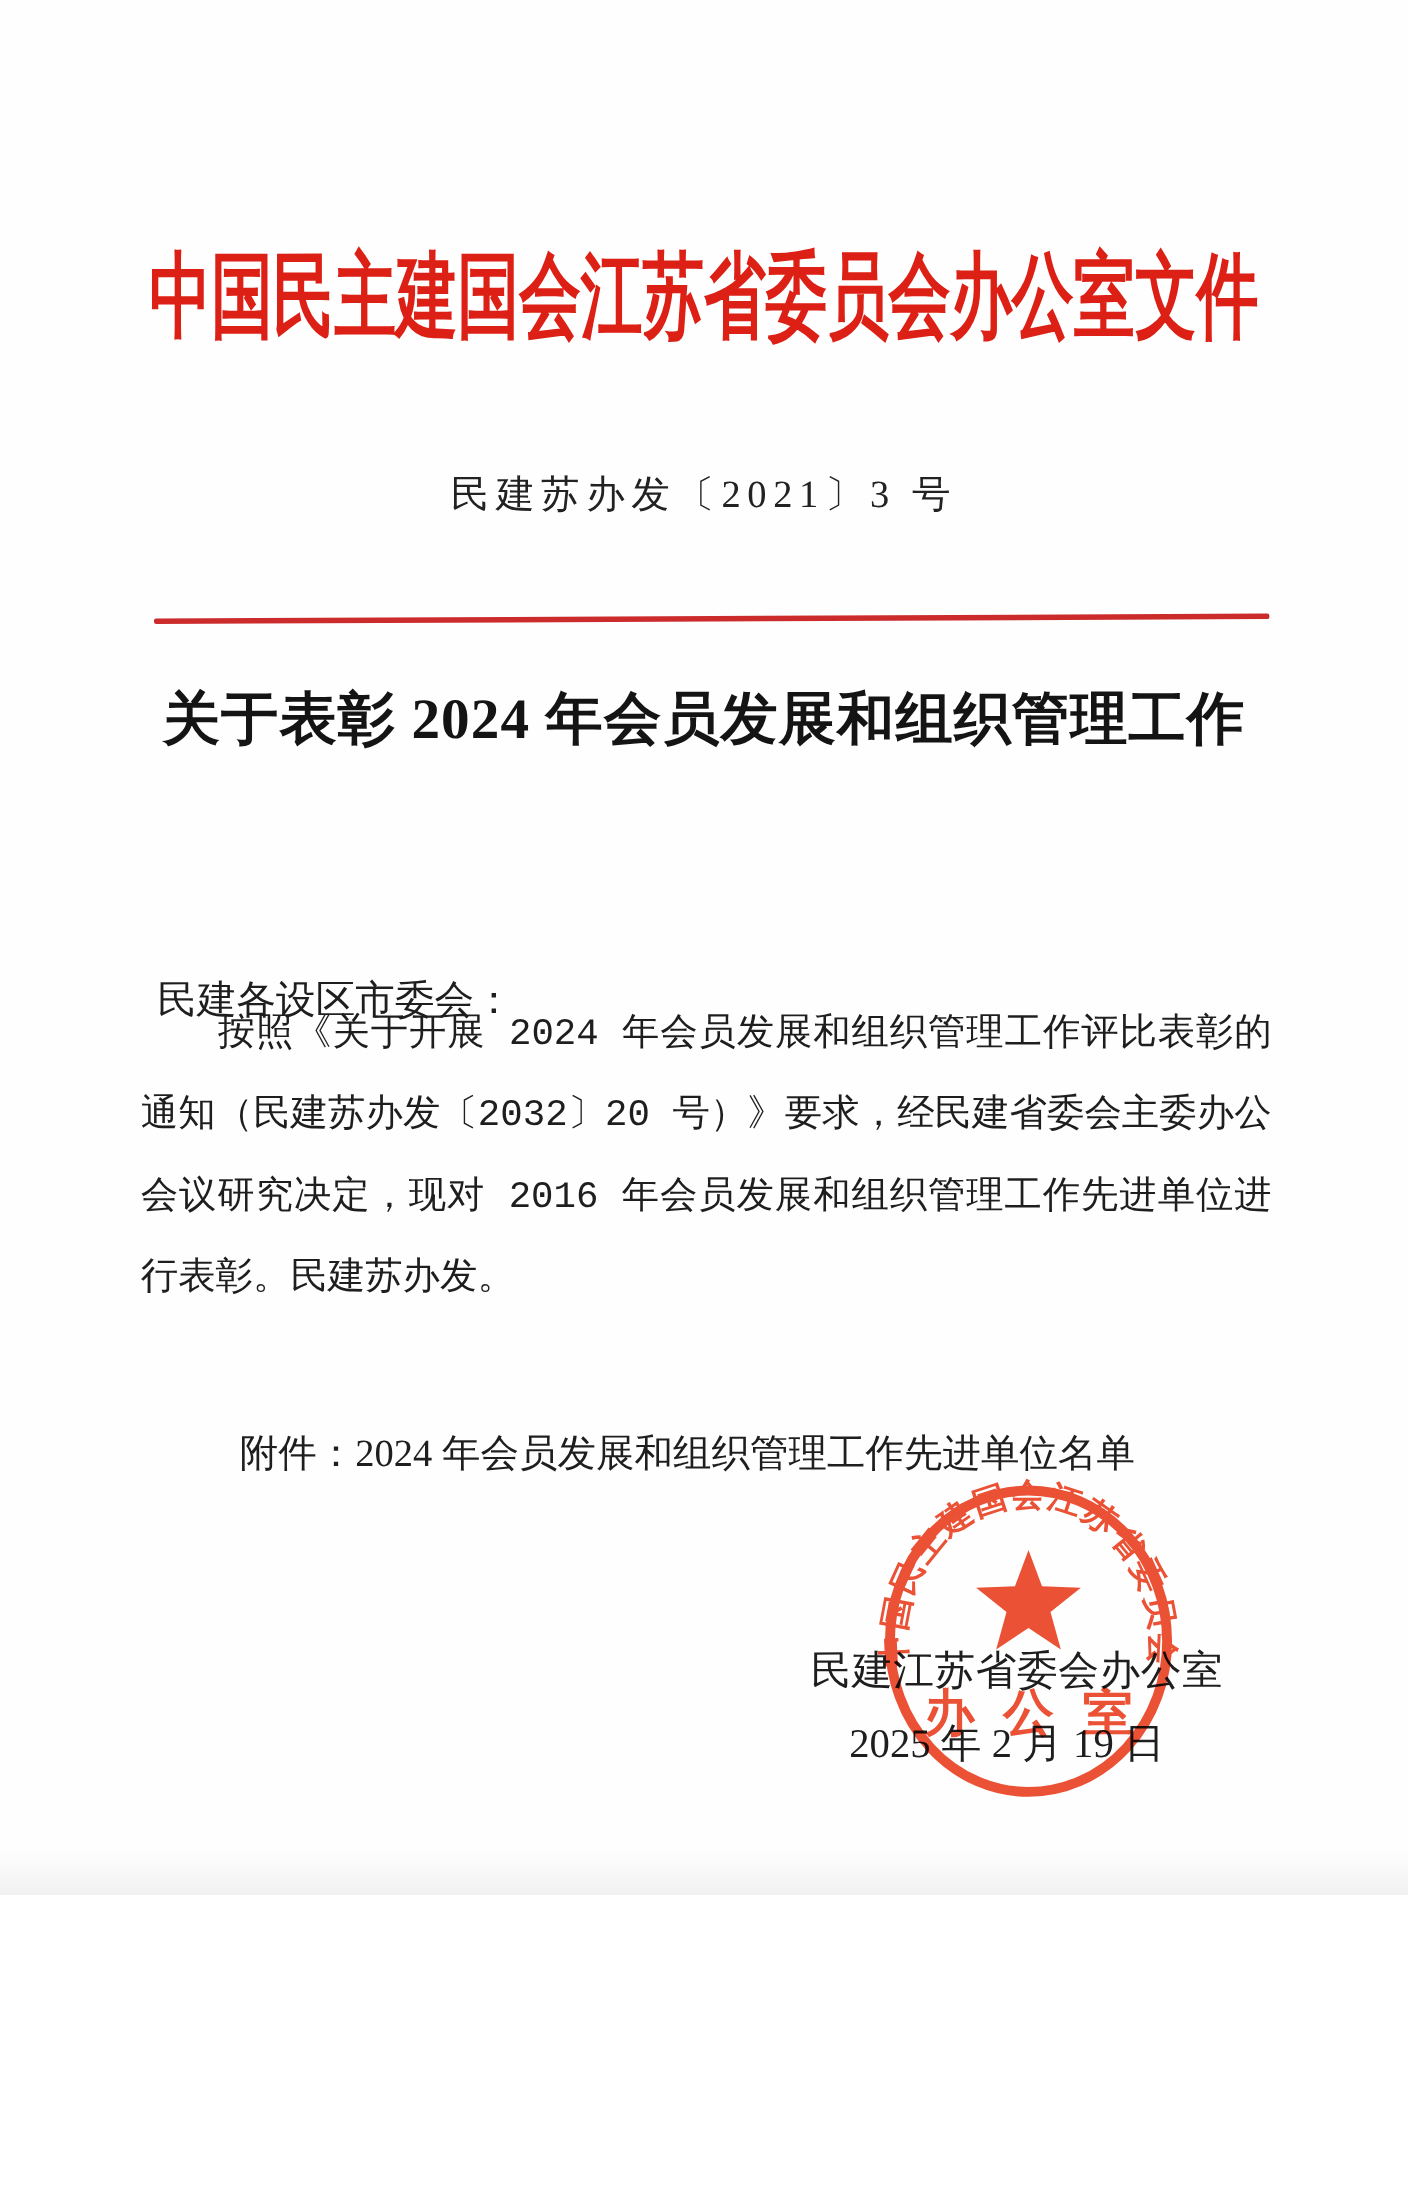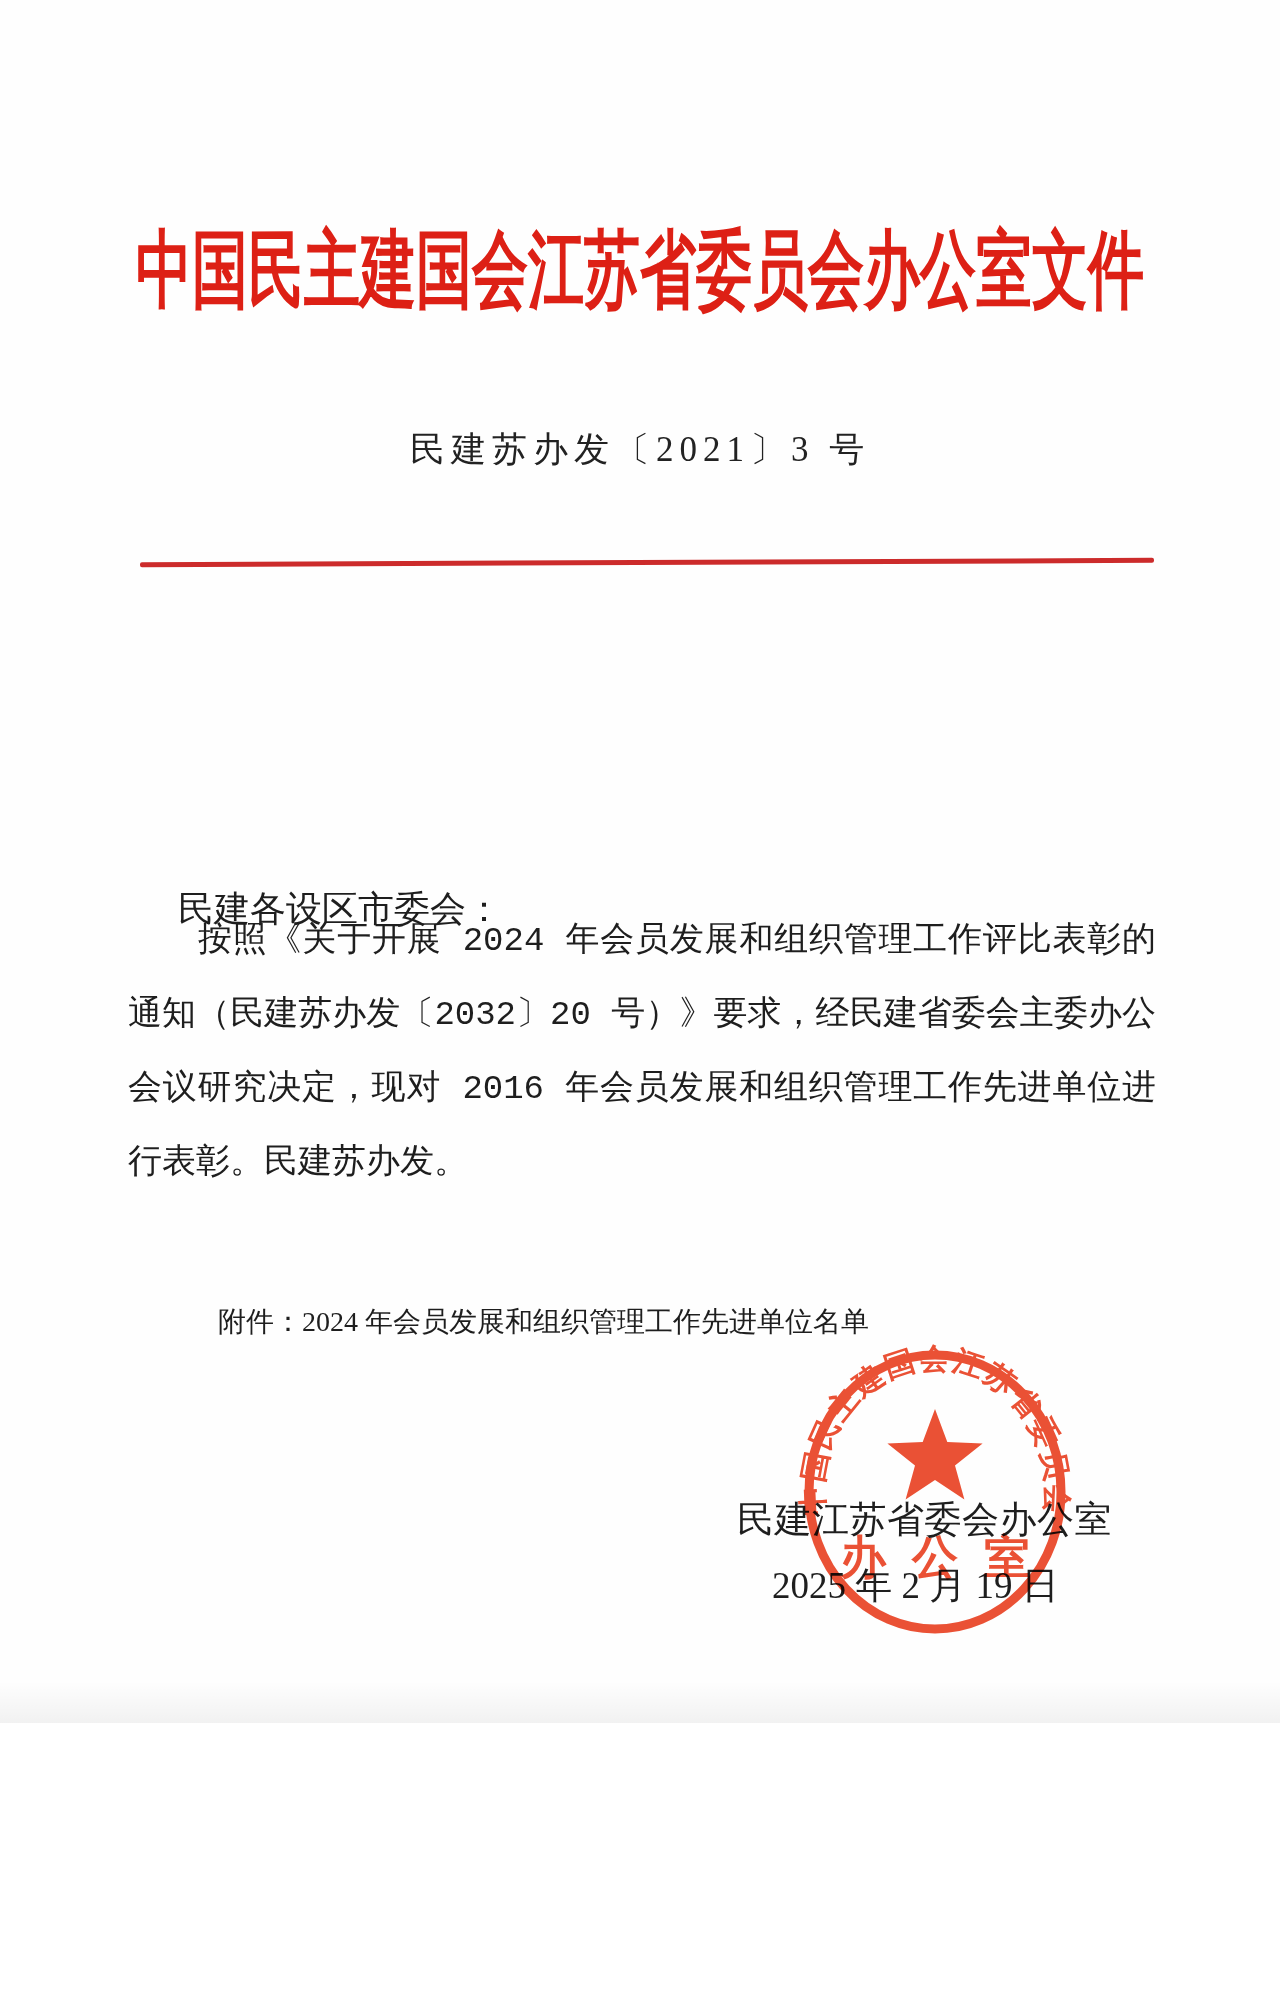--- a/index.html
+++ b/index.html
@@ -23,26 +23,26 @@
     font-size:35px;letter-spacing:6px;line-height:1;color:#222;
   }
   .red-rule{
     position:absolute;top:560px;left:140px;width:1014px;height:5px;
     background:var(--rule_red,#cc2b2b);transform:rotate(-0.25deg);border-radius:2px;
   }
   .doc-title{
     position:absolute;top:608px;left:0;width:100%;text-align:center;
     font-size:52px;font-weight:bold;line-height:94px;color:#141414;letter-spacing:1px;
   }
-  .salutation{position:absolute;top:884px;left:143px;font-size:36px;line-height:50px;margin-left:35px;}
+  .salutation{position:absolute;top:884px;left:143px;font-size:36px;line-height:50px;}
   .body{position:absolute;top:904px;left:128px;width:1028px;font-size:34px;font-family:Liberation Mono, monospace;}
   .bl{line-height:74px;height:74px;white-space:normal;}
   .just{text-align:justify;text-align-last:justify;text-justify:inter-character;}
   .indent{text-indent:70px;}
-  .attachment{position:absolute;top:1294px;left:218px;font-size:28px;line-height:56px;}
+  .attachment{position:absolute;top:1294px;left:218px;font-size:35px;line-height:56px;}
   .signer{position:absolute;top:1496px;left:737px;font-size:37px;line-height:48px;letter-spacing:0.5px;}
   .doc-date{position:absolute;top:1562px;left:772px;font-size:37px;line-height:48px;}
   .seal{
     position:absolute;left:785px;top:1331px;
     mix-blend-mode:multiply;opacity:0.93;
   }
   .seal-ring-text{
     font-size:30px;letter-spacing:2px;font-weight:bold;
     fill:var(--seal_red,#ea4425);font-family:"Liberation Serif",serif;
   }
@@ -56,20 +56,21 @@
 
 <div class="page">
 
   <div class="letterhead">中国民主建国会江苏省委员会办公室文件</div>
 
   <div class="doc-number">民建苏办发〔2021〕3 号</div>
 
   <div class="red-rule"></div>
 
   <div class="doc-title">
+    <div>关于表彰 2024 年会员发展和组织管理工作</div>
   </div>
 
   <div class="salutation">民建各设区市委会：</div>
 
   <div class="body">
     <div class="bl indent just">按照《关于开展 2024 年会员发展和组织管理工作评比表彰的</div>
     <div class="bl just">通知（民建苏办发〔2032〕20 号）》要求，经民建省委会主委办公</div>
     <div class="bl just">会议研究决定，现对 2016 年会员发展和组织管理工作先进单位进</div>
     <div class="bl">行表彰。民建苏办发。</div>
   </div>

